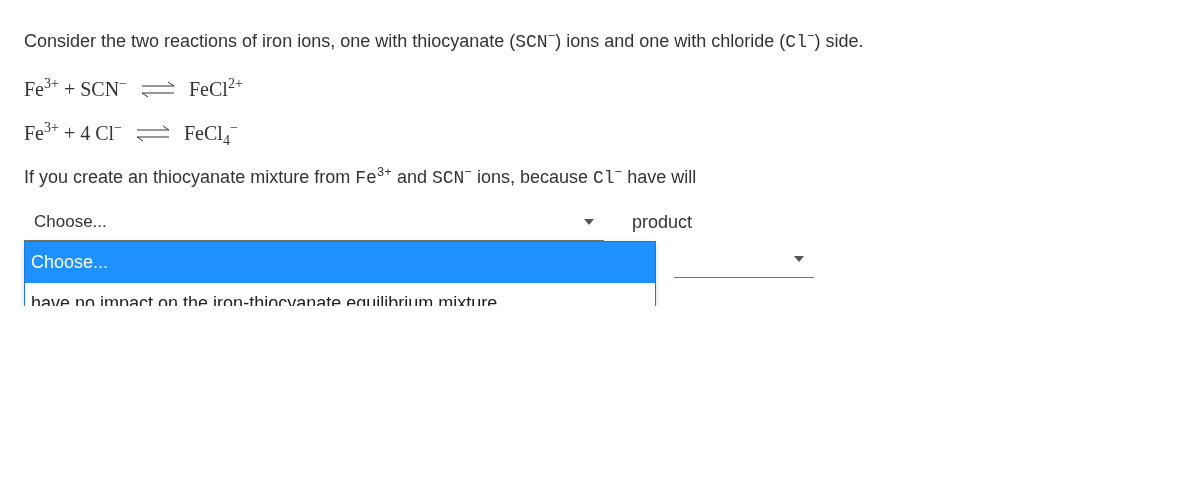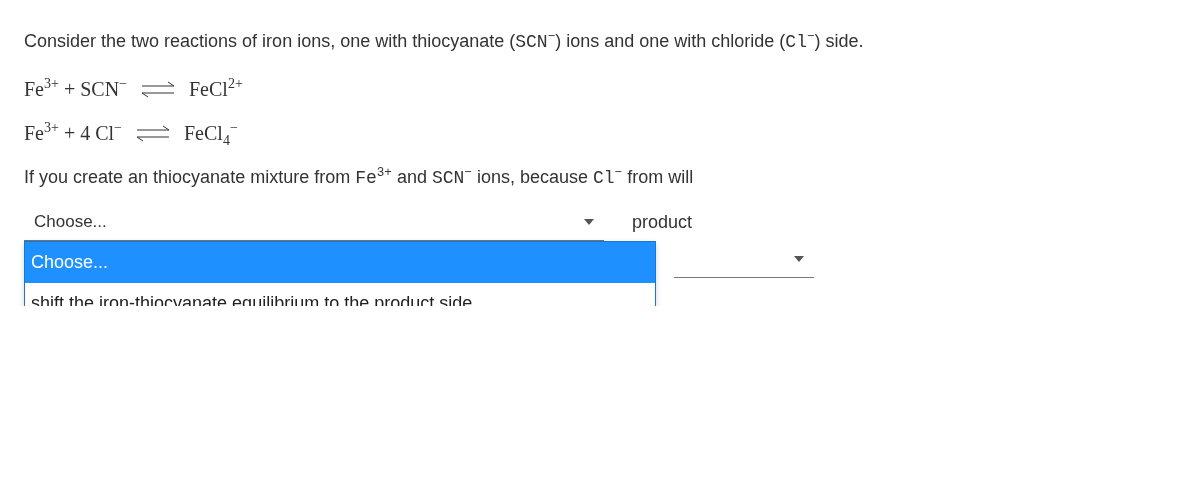--- a/index.html
+++ b/index.html
@@ -139,36 +139,35 @@
       <line x1="4" y1="8" x2="36" y2="8" stroke="#333" stroke-width="1"></line>
       <polyline points="30,4 36,8" fill="none" stroke="#333" stroke-width="1"></polyline>
       <line x1="4" y1="15" x2="36" y2="15" stroke="#333" stroke-width="1"></line>
       <polyline points="10,19 4,15" fill="none" stroke="#333" stroke-width="1"></polyline>
     </svg>
   </span>
   <span>FeCl</span><sub style="font-size:0.7em;vertical-align:sub;line-height:0;">4</sub><sup>−</sup>
 </div>
 
 <div class="prompt">
-  <span>If you create an thiocyanate mixture from </span><span class="chem"><span>Fe</span><sup>3+</sup></span><span> and </span><span class="chem"><span>SCN</span><sup>−</sup></span><span> ions, because </span><span class="chem"><span>Cl</span><sup>−</sup></span><span> from will</span>
+  <span>If you create an thiocyanate mixture from </span><span class="chem"><span>Fe</span><sup>3+</sup></span><span> and </span><span class="chem"><span>SCN</span><sup>−</sup></span><span> ions, because </span><span class="chem"><span>Cl</span><sup>−</sup></span><span> have will</span>
 </div>
 
 <div class="row">
   <div class="select-display">
     <span>Choose...</span>
     <span class="caret"></span>
   </div>
   <span class="after-text">product</span>
 </div>
 
 <div style="position:relative;">
   <div class="dropdown-wrap">
     <div class="dropdown-panel">
       <div class="dropdown-option selected">Choose...</div>
-      <div class="dropdown-option">shift the iron-thiocyanate equilibrium to the product side</div>
       <div class="dropdown-option">have no impact on the iron-thiocyanate equilibrium mixture</div>
       <div class="dropdown-option">shift the iron-thiocyanate equilibrium to the reactant side</div>
     </div>
   </div>
   <div class="second-select-area">
     <div class="select-display narrow">
       <span></span>
       <span class="caret"></span>
     </div>
   </div>

